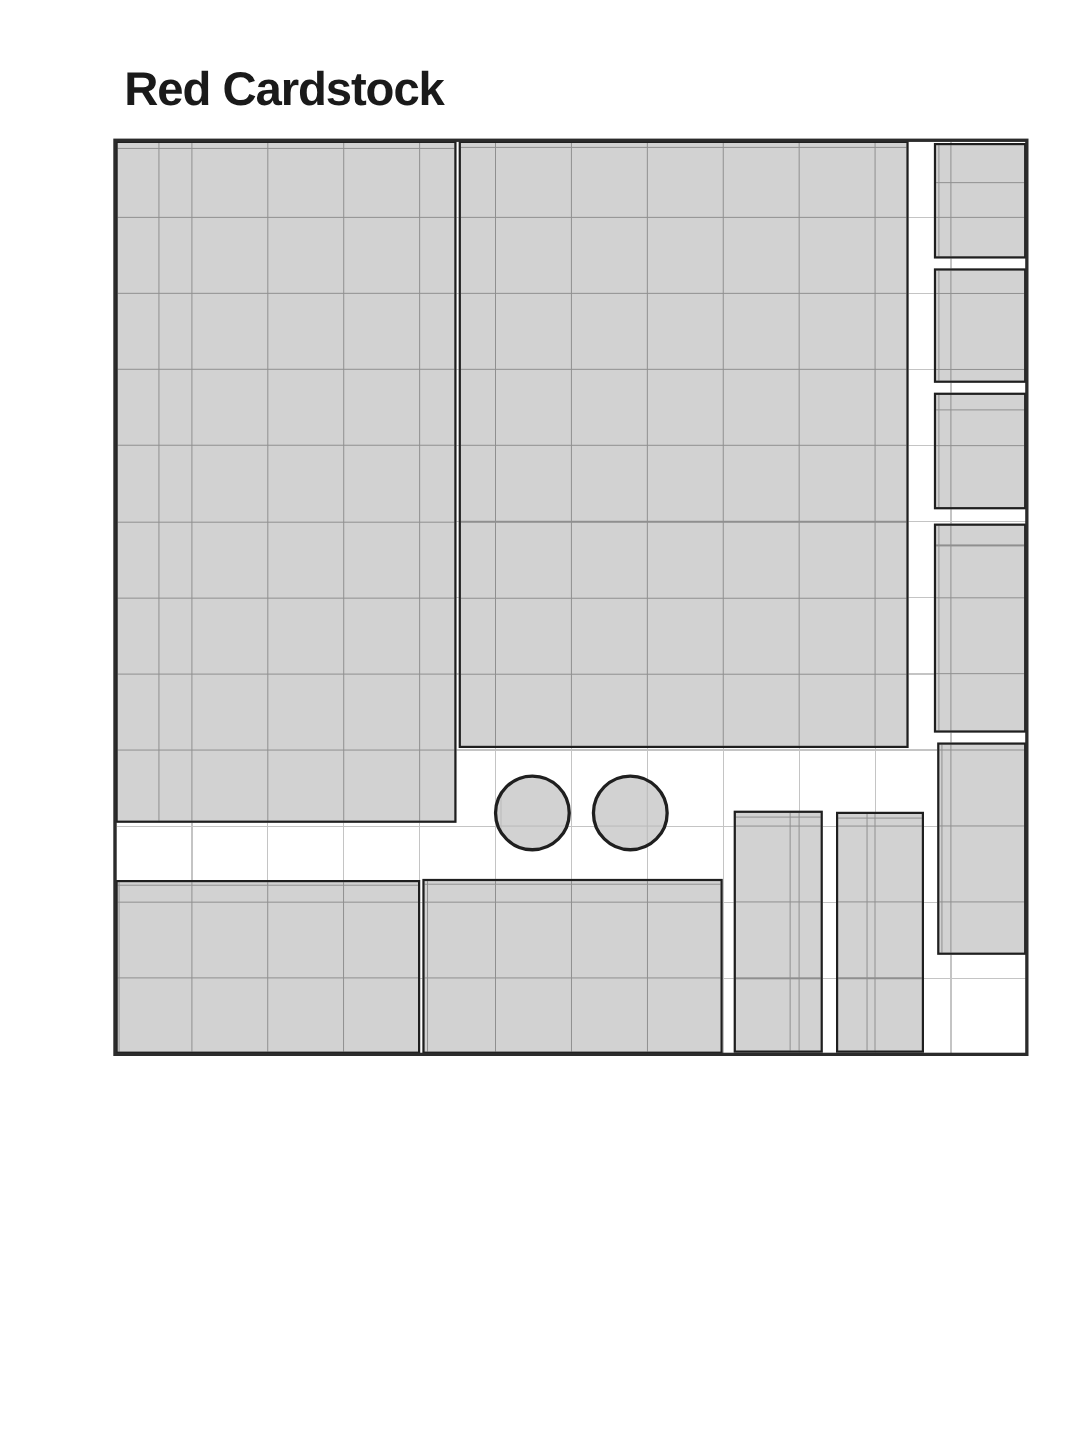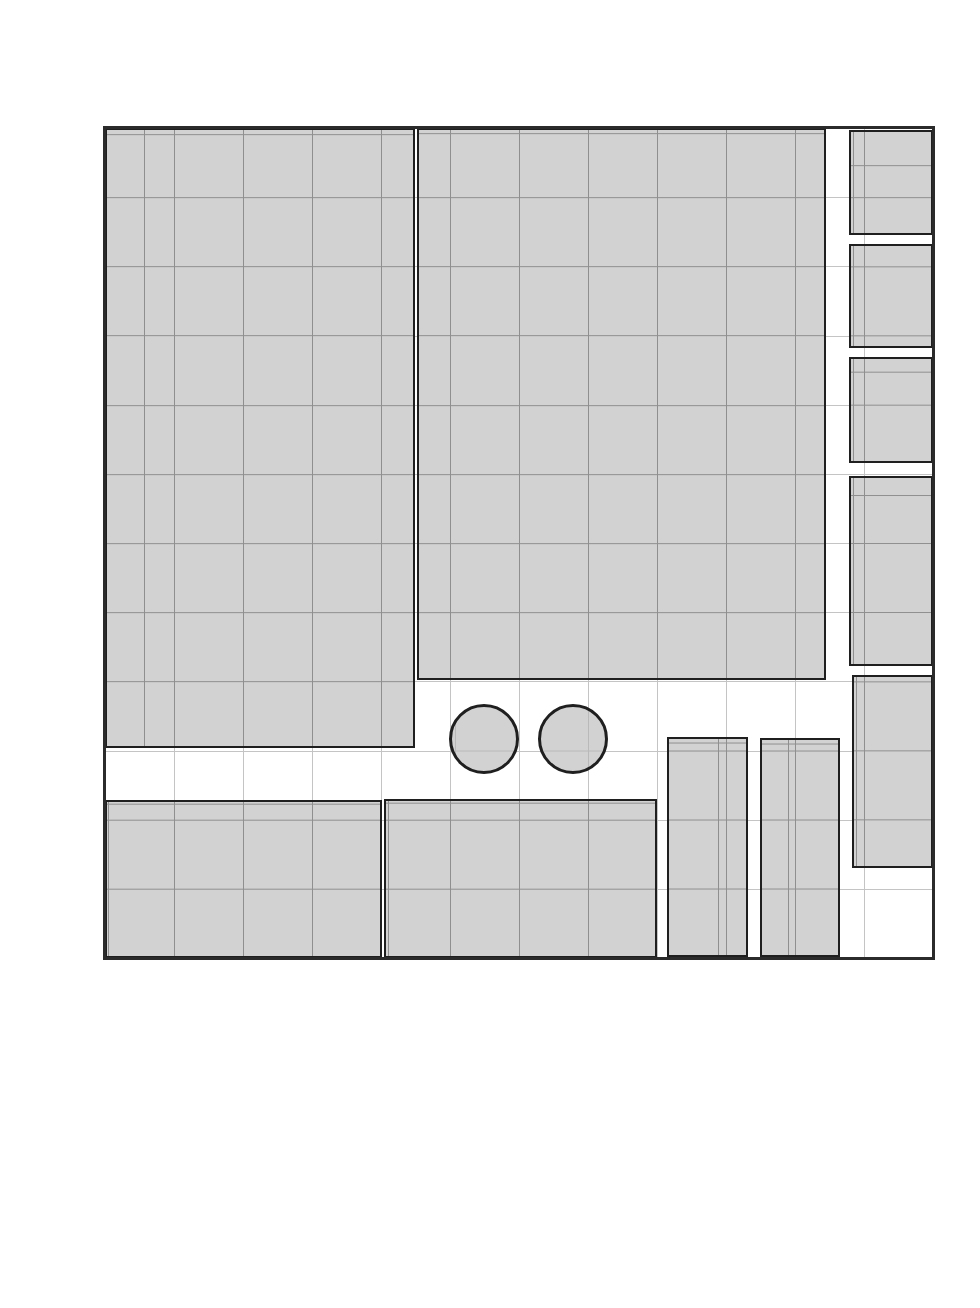--- a/index.html
+++ b/index.html
@@ -77,20 +77,21 @@
       repeating-linear-gradient(180deg,
         var(--grid-mid, #b9b9b9) 0px, var(--grid-mid, #b9b9b9) 1px,
         transparent 1px, transparent 69.17px);
     z-index: 3;
   }
 </style>
 </head>
 <body>
 
 <div class="page">
+  <h1 class="page-title">Red Cardstock</h1>
 
   <div class="board" id="board">
     <div class="sheet-outline"></div>
   <div class="piece" style="left: 0px; top: 0px; width: 310px; height: 620px; background-position: 67px 67.17px;"></div>
       <div class="piece" style="left: 312px; top: 0px; width: 409px; height: 552px; background-position: 31px 67.17px;"></div>
       <div class="piece" style="left: 744px; top: 2px; width: 84px; height: 105px; background-position: 13px 65.17px;"></div>
       <div class="piece" style="left: 744px; top: 116px; width: 84px; height: 104px; background-position: 13px 20.34px;"></div>
       <div class="piece" style="left: 744px; top: 229px; width: 84px; height: 106px; background-position: 13px 45.68px;"></div>
       <div class="piece" style="left: 744px; top: 348px; width: 84px; height: 190px; background-position: 13px 65.02px;"></div>
       <div class="piece" style="left: 747px; top: 547px; width: 81px; height: 193px; background-position: 10px 4.36px;"></div>

